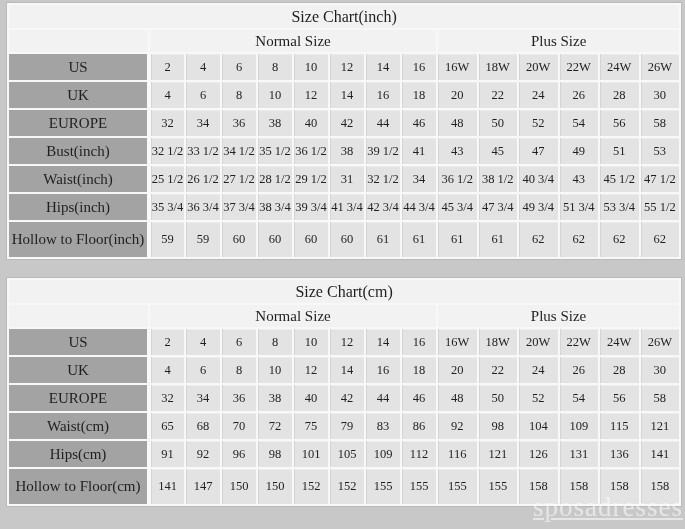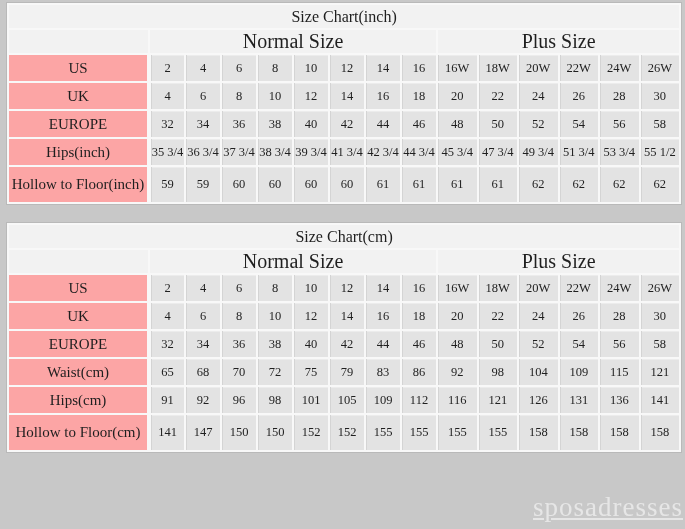--- a/index.html
+++ b/index.html
@@ -34,26 +34,26 @@
     padding:0;
     overflow:hidden;
     white-space:nowrap;
   }
   td.title-cell {
     background:#f2f2f2;
     font-size:16px;
     height:23px;
     border-bottom:1px solid #e2e2e2;
   }
-  tr.group-row td { height:22px; background:#f2f2f2; font-size:20px; }
+  tr.group-row td { height:22px; background:#f2f2f2; font-size:15px; }
   td.corner-cell { background:#f2f2f2; }
   tbody tr { height:28px; }
   tbody tr:last-child { height:37px;font-family:Liberation Serif, serif; }
   td.label-cell {
-    background:#fca5a5;
+    background:#a3a3a3;
     font-size:15px;
     border-right:4px solid #f8f8f8;
   }
   td.data-cell {
     background:#e3e3e3;
     font-size:12.5px;
     box-shadow:inset 1px 0 0 #d4d4d4, inset 0 1px 0 #ececec;
   }
   .watermark {
     position:absolute;
@@ -144,20 +144,54 @@
           <td class="data-cell">44</td>
           <td class="data-cell">46</td>
           <td class="data-cell">48</td>
           <td class="data-cell">50</td>
           <td class="data-cell">52</td>
           <td class="data-cell">54</td>
           <td class="data-cell">56</td>
           <td class="data-cell">58</td>
         </tr>
         <tr>
+          <td class="label-cell">Bust(inch)</td>
+          <td class="data-cell">32 1/2</td>
+          <td class="data-cell">33 1/2</td>
+          <td class="data-cell">34 1/2</td>
+          <td class="data-cell">35 1/2</td>
+          <td class="data-cell">36 1/2</td>
+          <td class="data-cell">38</td>
+          <td class="data-cell">39 1/2</td>
+          <td class="data-cell">41</td>
+          <td class="data-cell">43</td>
+          <td class="data-cell">45</td>
+          <td class="data-cell">47</td>
+          <td class="data-cell">49</td>
+          <td class="data-cell">51</td>
+          <td class="data-cell">53</td>
+        </tr>
+        <tr>
+          <td class="label-cell">Waist(inch)</td>
+          <td class="data-cell">25 1/2</td>
+          <td class="data-cell">26 1/2</td>
+          <td class="data-cell">27 1/2</td>
+          <td class="data-cell">28 1/2</td>
+          <td class="data-cell">29 1/2</td>
+          <td class="data-cell">31</td>
+          <td class="data-cell">32 1/2</td>
+          <td class="data-cell">34</td>
+          <td class="data-cell">36 1/2</td>
+          <td class="data-cell">38 1/2</td>
+          <td class="data-cell">40 3/4</td>
+          <td class="data-cell">43</td>
+          <td class="data-cell">45 1/2</td>
+          <td class="data-cell">47 1/2</td>
+        </tr>
+        <tr>
           <td class="label-cell">Hips(inch)</td>
           <td class="data-cell">35 3/4</td>
           <td class="data-cell">36 3/4</td>
           <td class="data-cell">37 3/4</td>
           <td class="data-cell">38 3/4</td>
           <td class="data-cell">39 3/4</td>
           <td class="data-cell">41 3/4</td>
           <td class="data-cell">42 3/4</td>
           <td class="data-cell">44 3/4</td>
           <td class="data-cell">45 3/4</td>

